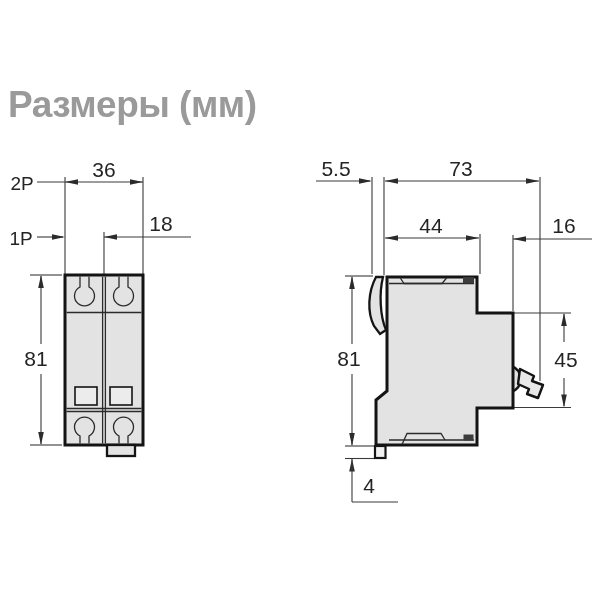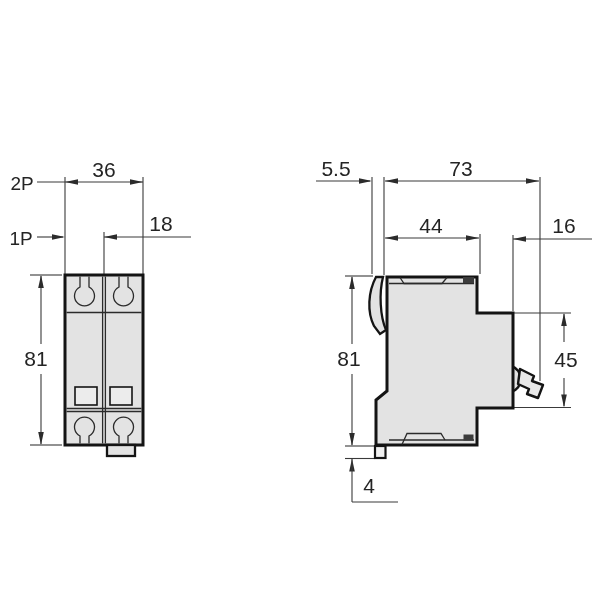--- a/index.html
+++ b/index.html
@@ -14,20 +14,21 @@
   .outline2{stroke:#141414;stroke-width:2.3;fill:#e3e3e3;}
   .arrow{fill:#2b2b2b;stroke:none;}
   .dimtext{font-family:"Liberation Sans", sans-serif;font-size:21px;fill:#242424;}
   .poletext{font-family:"Liberation Sans", sans-serif;font-size:19px;fill:#242424;}
   .darkdetail{fill:#3c3c3c;stroke:none;}
 </style>
 </head>
 <body>
 
 <div id="stage">
+  <div id="title">Размеры (мм)</div>
 
   <svg width="600" height="600" viewBox="0 0 600 600">
 
     <g>
 
       <g>
         <line class="dimline" x1="37" y1="182" x2="143" y2="182"></line>
         <line class="dimline" x1="65" y1="177" x2="65" y2="274"></line>
         <line class="dimline" x1="143" y1="177" x2="143" y2="274"></line>
         <polygon class="arrow" points="65,182 78,179.2 78,184.8"></polygon>

